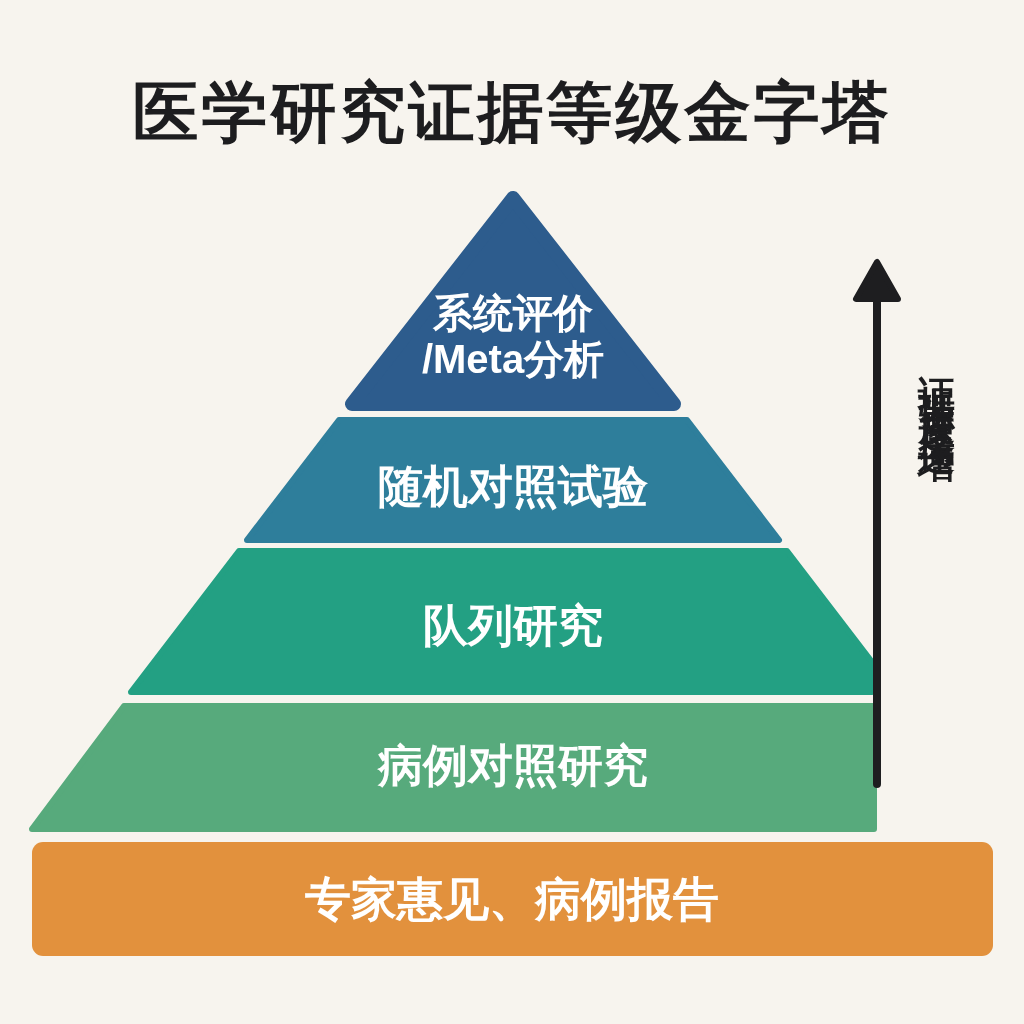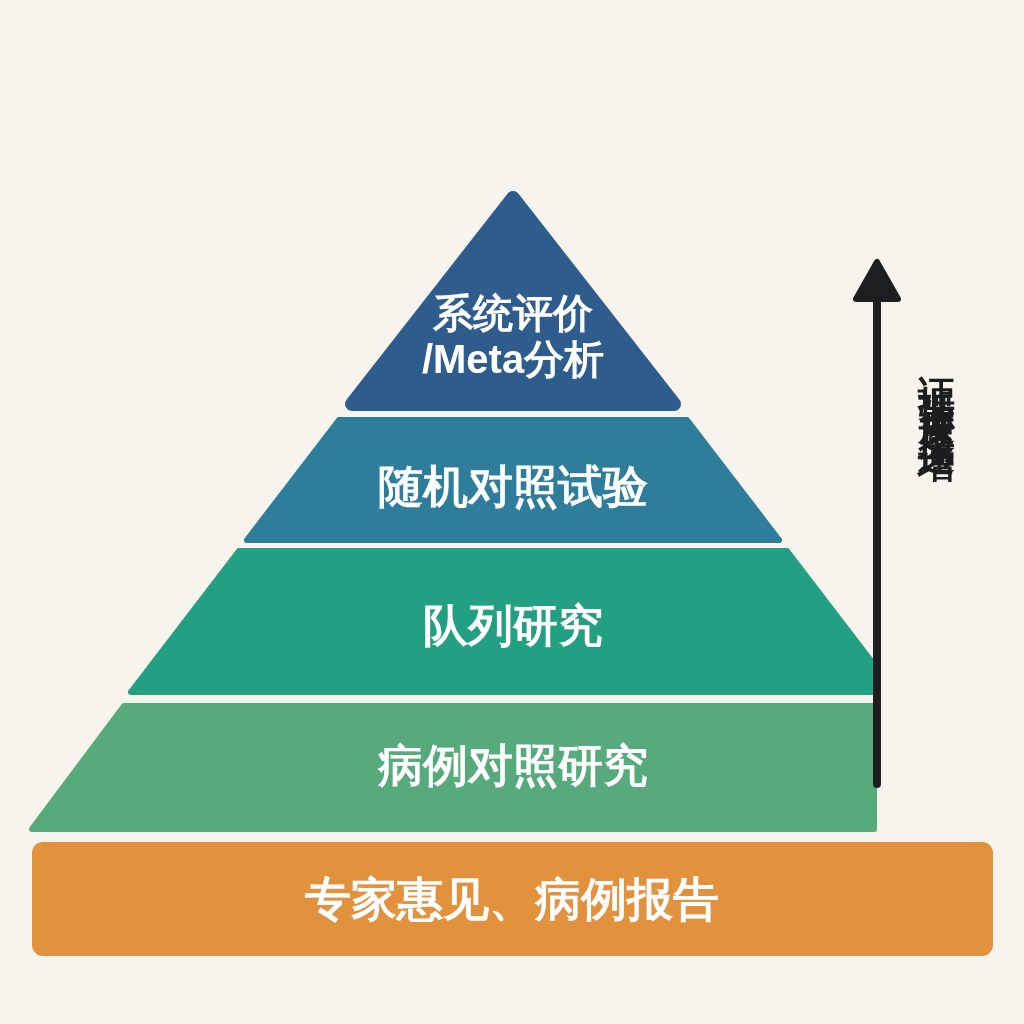--- a/index.html
+++ b/index.html
@@ -46,20 +46,21 @@
     letter-spacing: 10px;
     color: #1d1d1f;
     white-space: nowrap;
   }
 </style>
 </head>
 <body>
 
 <div id="canvas">
 
+  <div class="page-title">医学研究证据等级金字塔</div>
 
   <svg class="diagram" width="1024" height="1024" viewBox="0 0 1024 1024">
 
     <path d="M513 198 L352 404 L674 404 Z" stroke-width="14" stroke-linejoin="round" fill="#2d5c8d"></path>
     <path d="M513 198 L352 404 L674 404 Z" fill="none" stroke-width="14" stroke-linejoin="round" stroke="#2d5c8d"></path>
     <text x="513" y="327" text-anchor="middle" font-size="40">系统评价</text>
     <text x="513" y="373" text-anchor="middle" font-size="40">/Meta分析</text>
 
     <path d="M339 420 L687 420 L779 540 L247 540 Z" stroke-width="6" stroke-linejoin="round" fill="#2e7e9b"></path>
     <path d="M339 420 L687 420 L779 540 L247 540 Z" fill="none" stroke-width="6" stroke-linejoin="round" stroke="#2e7e9b"></path>

